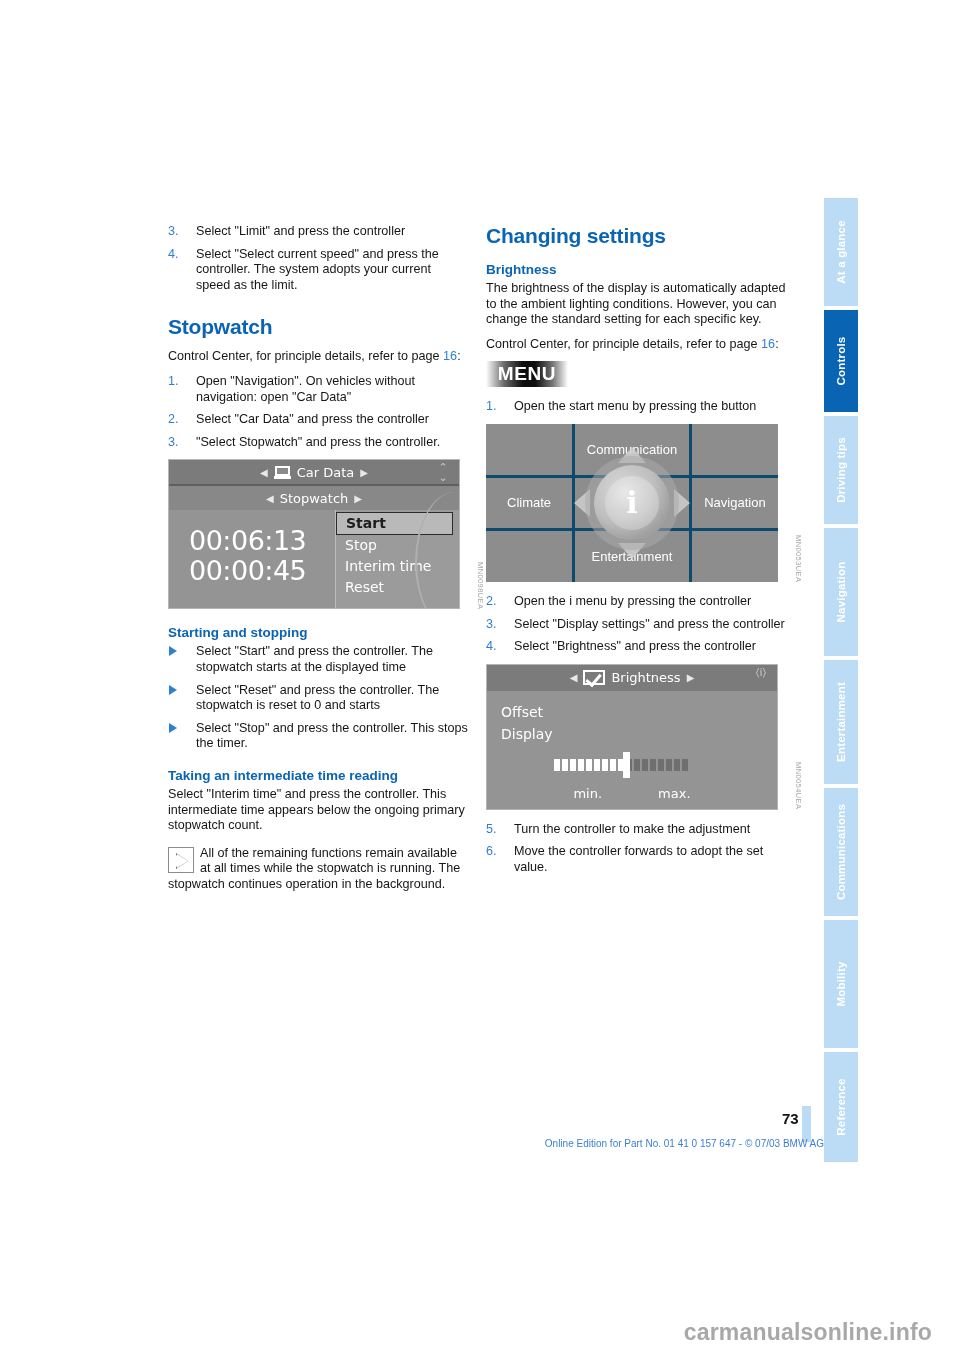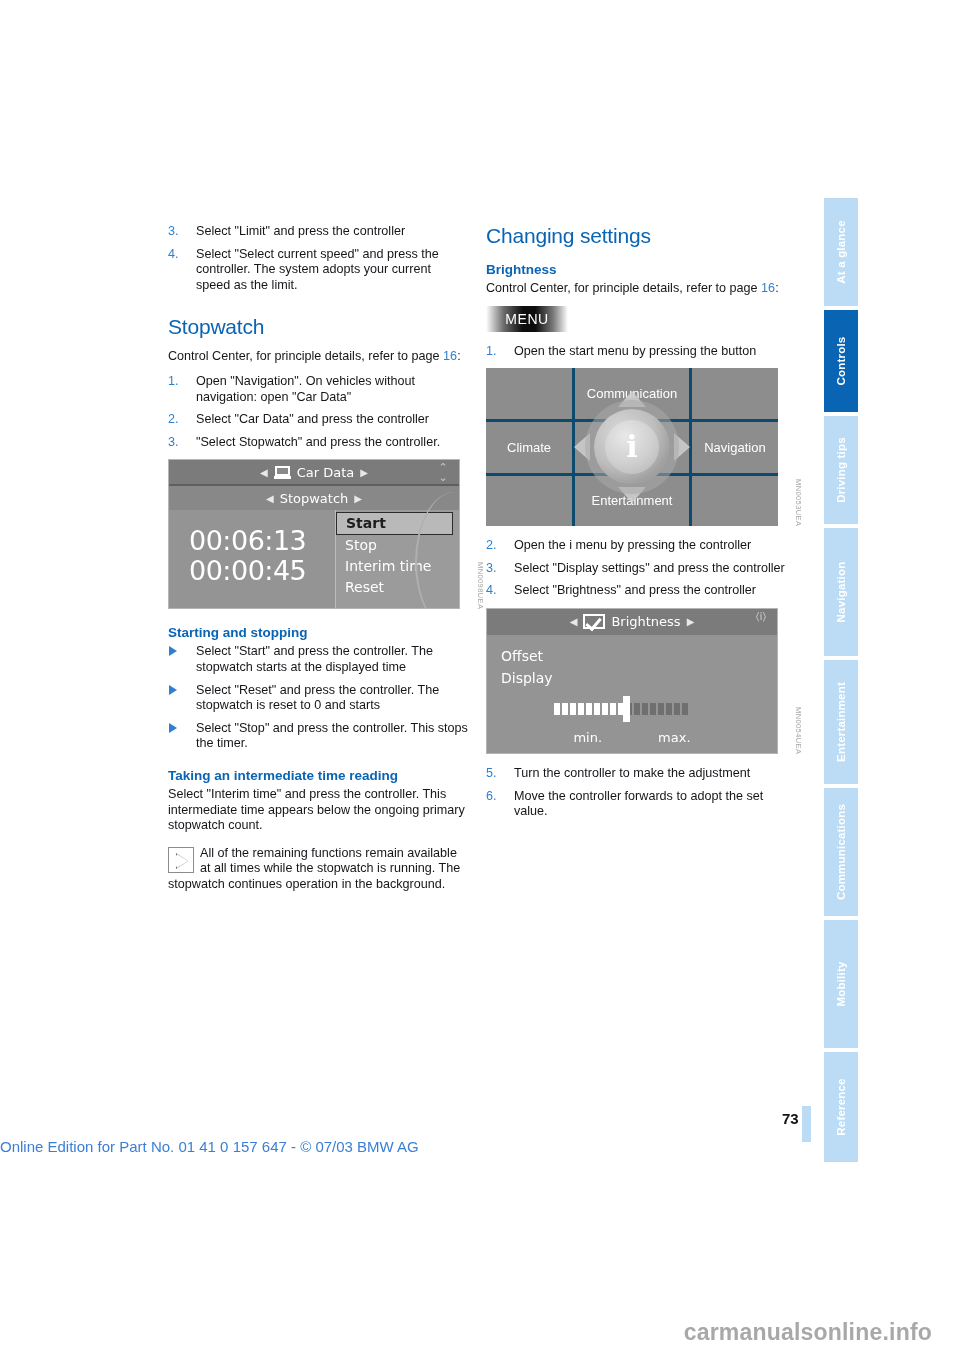--- a/index.html
+++ b/index.html
@@ -50,21 +50,21 @@
     width: 300px;
   }
   .col-right {
     position: absolute;
     left: 486px; top: 224px;
     width: 300px;
   }
 
   h1.sec-title {
     font-size: 21px;
-    font-weight: normal;
+    font-weight: bold;
     color: #0a64b4;
     margin: 0 0 10px 0;
     letter-spacing: -0.2px;
   }
   h2.sub-title {
     font-size: 13.5px;
     font-weight: bold;
     color: #0a64b4;
     margin: 0 0 4px 0;
   }
@@ -168,22 +168,22 @@
   .menu-btn {
     width: 82px; height: 26px;
     margin: 6px 0 12px 0;
     background: linear-gradient(90deg, #ffffff 0%, #6a6a6a 22%, #0d0d0d 45%, #0d0d0d 60%, #7a7a7a 82%, #ffffff 100%);
     display: flex;
     align-items: center;
     justify-content: center;
   }
   .menu-btn span {
     color: #ffffff;
-    font-size: 14px;
-    font-weight: normal;
+    font-size: 19px;
+    font-weight: bold;
     letter-spacing: 0.6px;
   }
 
   
   .shot-wrap {
     position: relative;
     margin: 6px 0 12px 0;
   }
   .shot {
     background: #8e8e8e;
@@ -436,22 +436,22 @@
   .page-marker {
     position: absolute;
     left: 802px; top: 1106px;
     width: 9px; height: 36px;
     background: #bcdcf5;
   }
   .footer-line {
     position: absolute;
     left: 0; top: 1138px;
     width: 824px;
-    text-align: left;
-    font-size: 15px;
+    text-align: right;
+    font-size: 10px;
     color: #3a7fd5;
   }
   .watermark {
     position: absolute;
     right: 28px; bottom: 12px;
     font-size: 23px;
     color: #a8a8a8;
     letter-spacing: 0.2px;
     font-weight: bold;
   }
@@ -582,20 +582,21 @@
       <span>All of the remaining functions remain available at all times while the stopwatch is running. The stopwatch continues operation in the background.</span>
     </div>
 
   </div>
 
   <div class="col-right">
 
     <h1 class="sec-title">Changing settings</h1>
 
     <h2 class="sub-title" style="margin-top:14px;">Brightness</h2>
+    <p class="body">The brightness of the display is automatically adapted to the ambient lighting conditions. However, you can change the standard setting for each specific key.</p>
 
     <p class="body"><span>Control Center, for principle details, refer to page </span><span class="pagelink">16</span><span>:</span></p>
 
     <div class="menu-btn">
       <span>MENU</span>
     </div>
 
     <ol class="steps">
       <li>
         <span class="num">1.</span>

